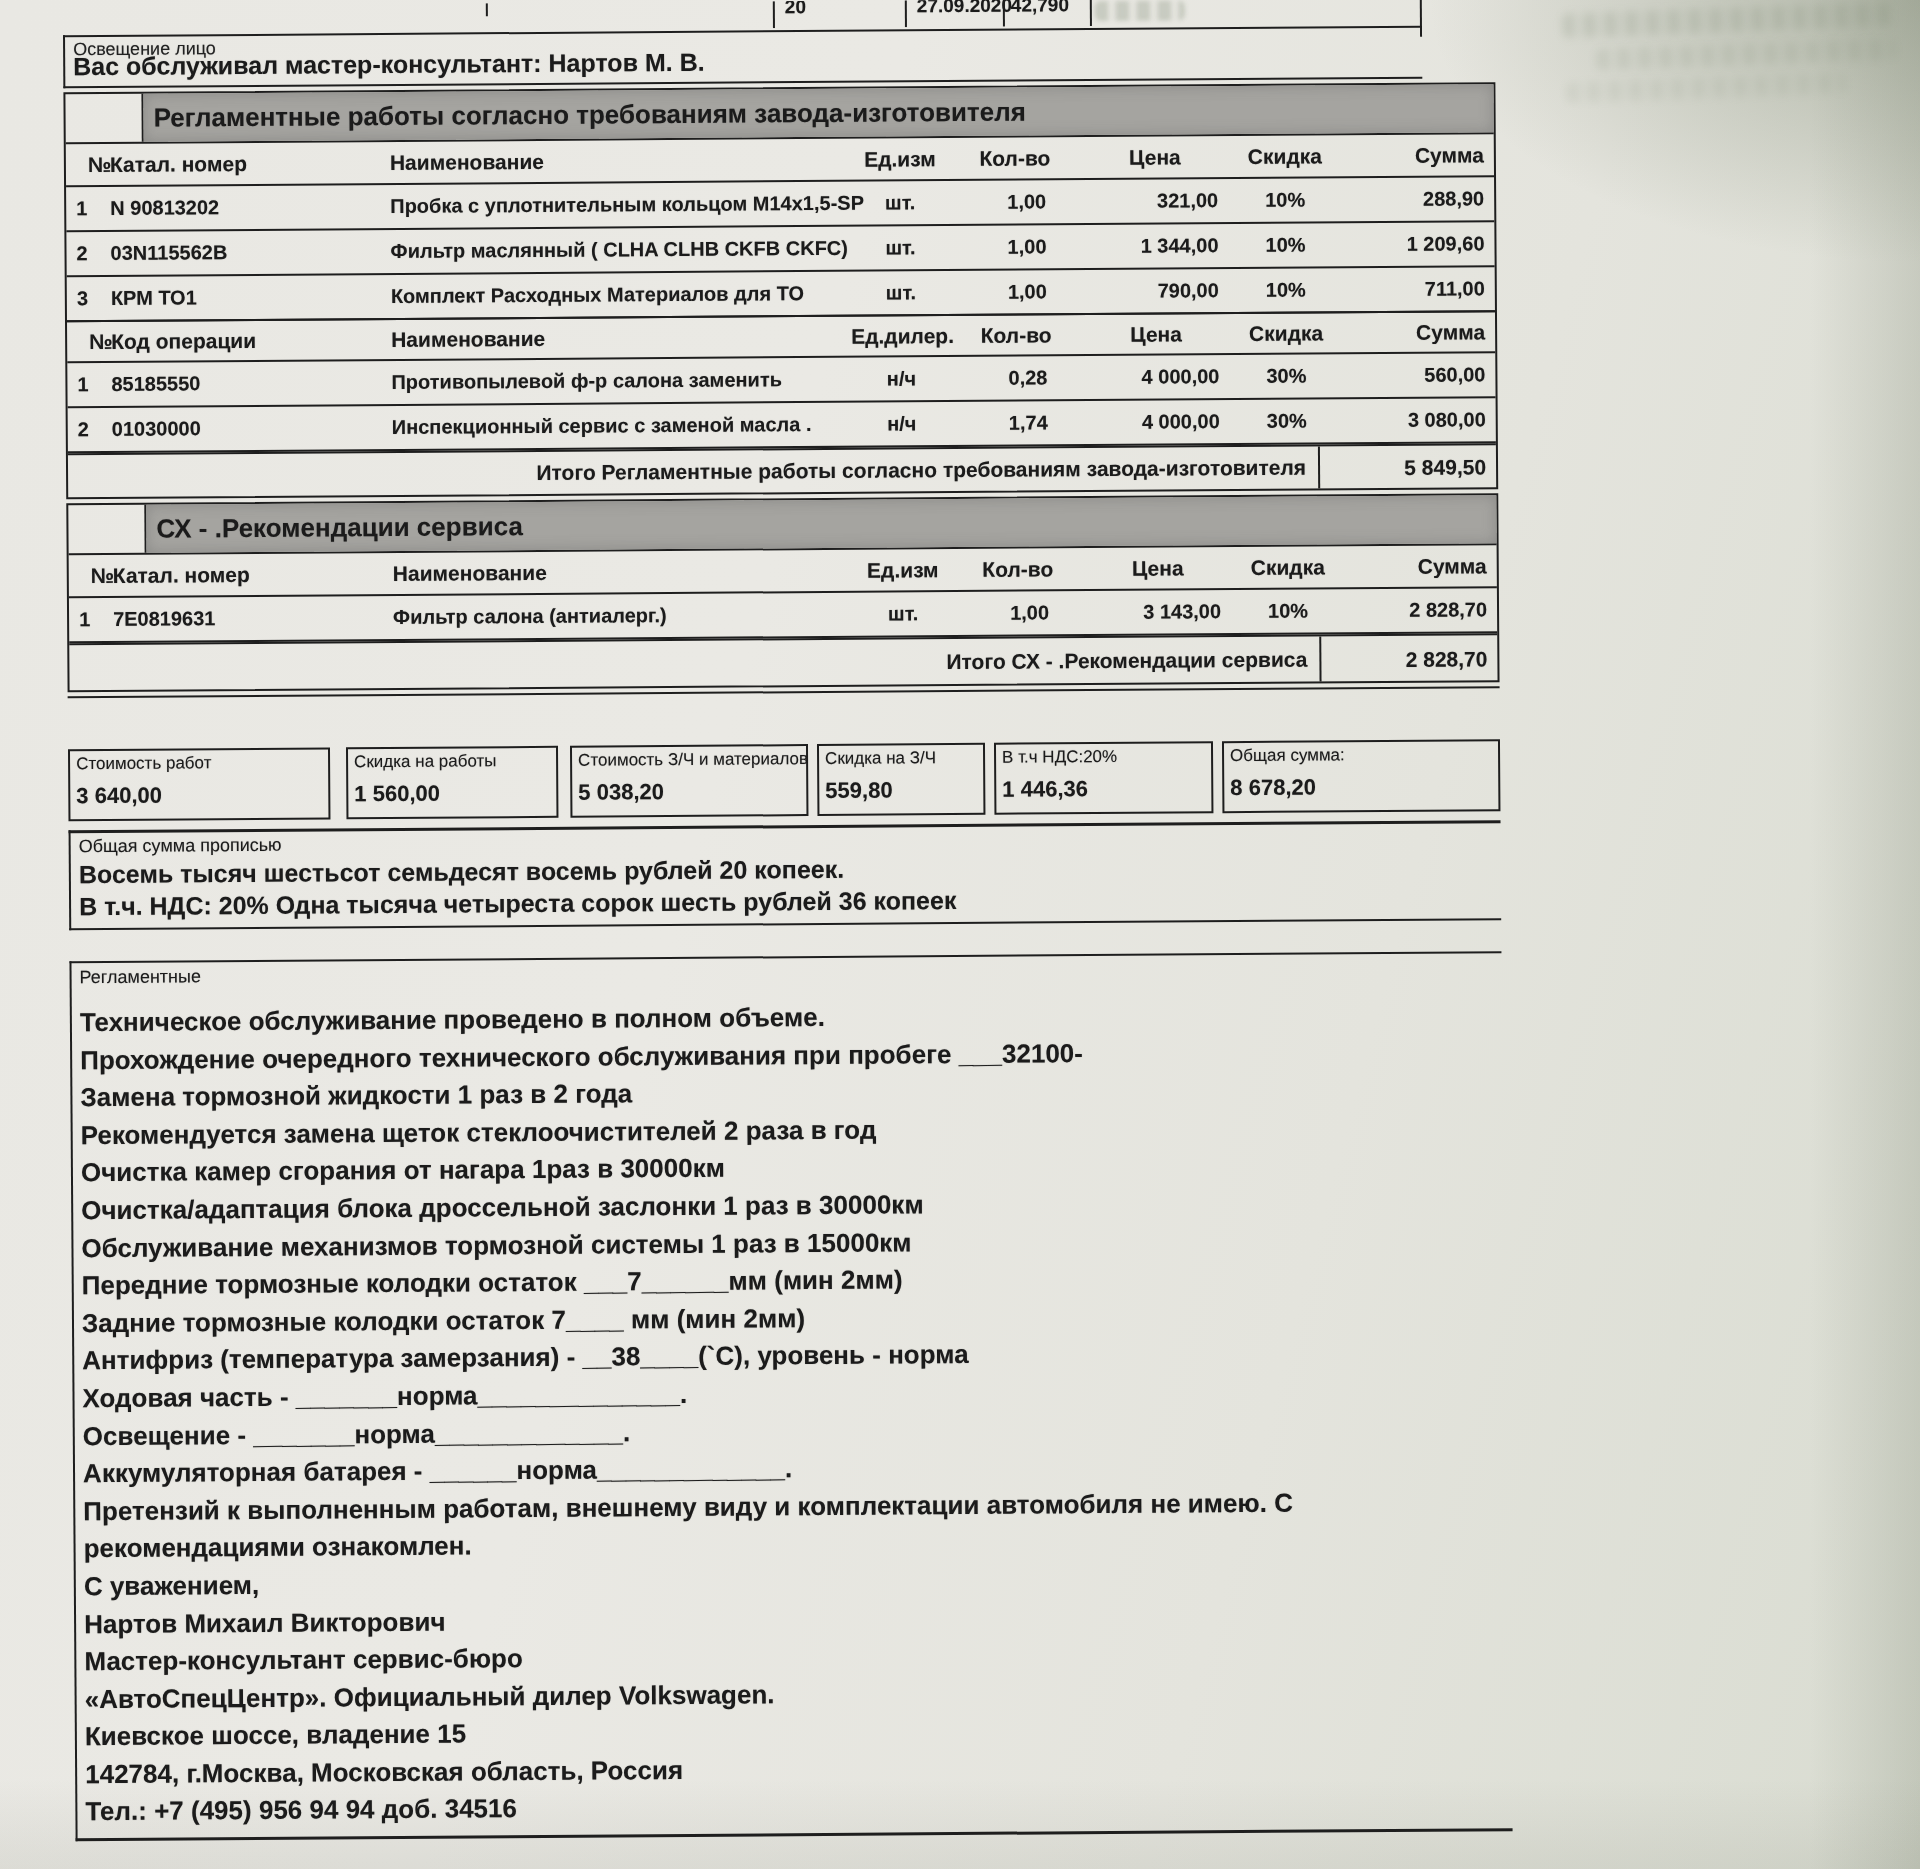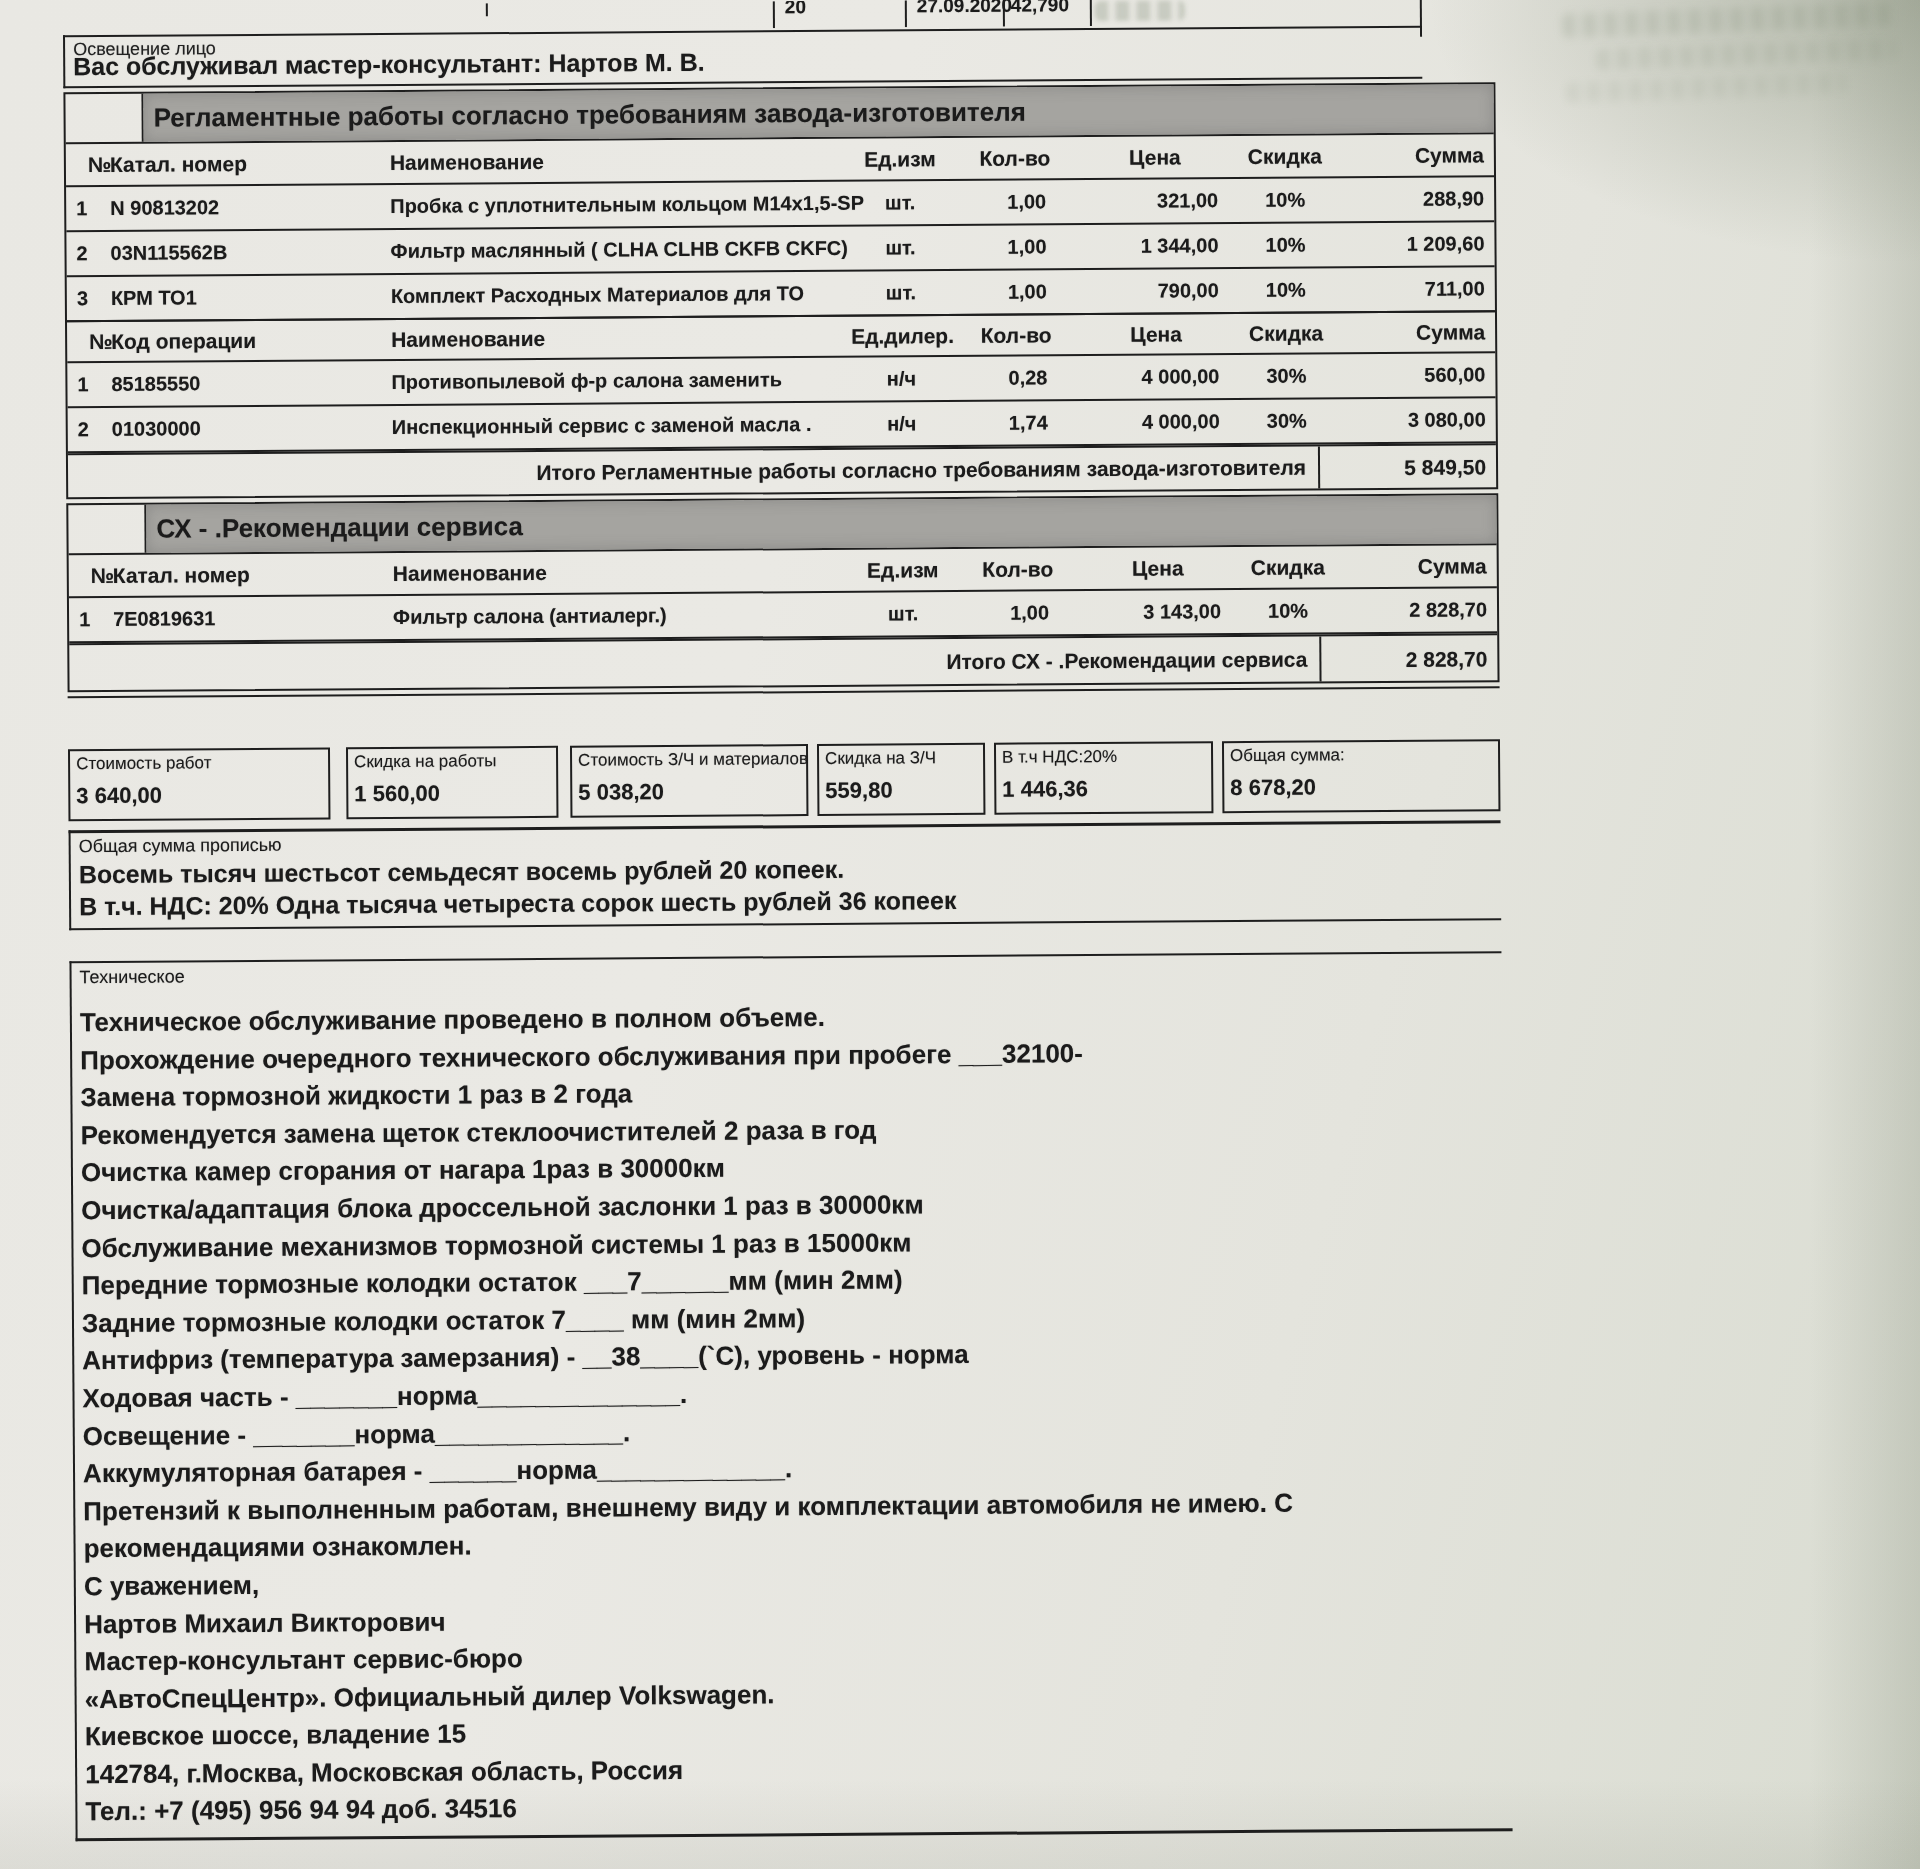--- a/index.html
+++ b/index.html
@@ -257,21 +257,21 @@
     <div class="ln" style="left:68px; top:824px; width:1432px; height:3px;"></div>
     <div class="ln" style="left:68px; top:824px; width:2px; height:100px;"></div>
     <div class="ln" style="left:68px; top:922px; width:1432px; height:2px;"></div>
     <div class="boxlabel" style="left:78px; top:830px;">Общая сумма прописью</div>
     <div class="wline" style="left:78px; top:854px;">Восемь тысяч шестьсот семьдесят восемь рублей 20 копеек.</div>
     <div class="wline" style="left:78px; top:886px;">В т.ч. НДС: 20% Одна тысяча четыреста сорок шесть рублей 36 копеек</div>
 
     <div class="ln" style="left:68px; top:955px;  width:1432px; height:2px;"></div>
     <div class="ln" style="left:68px; top:955px;  width:2px; height:880px;"></div>
     <div class="ln" style="left:68px; top:1832px; width:1437px; height:3px;"></div>
-    <div class="boxlabel" style="left:78px; top:961px;">Техническое</div>
+    <div class="boxlabel" style="left:78px; top:961px;">Регламентные</div>
 
     <div class="reco-lines">
       <div class="reco-line">Техническое обслуживание проведено в полном объеме.</div>
       <div class="reco-line">Прохождение очередного технического обслуживания при пробеге ___32100-</div>
       <div class="reco-line">Замена тормозной жидкости 1 раз в 2 года</div>
       <div class="reco-line">Рекомендуется замена щеток стеклоочистителей 2 раза в год</div>
       <div class="reco-line">Очистка камер сгорания от нагара 1раз в 30000км</div>
       <div class="reco-line">Очистка/адаптация блока дроссельной заслонки 1 раз в 30000км</div>
       <div class="reco-line">Обслуживание механизмов тормозной системы 1 раз в 15000км</div>
       <div class="reco-line">Передние тормозные колодки остаток ___7______мм   (мин 2мм)</div>

